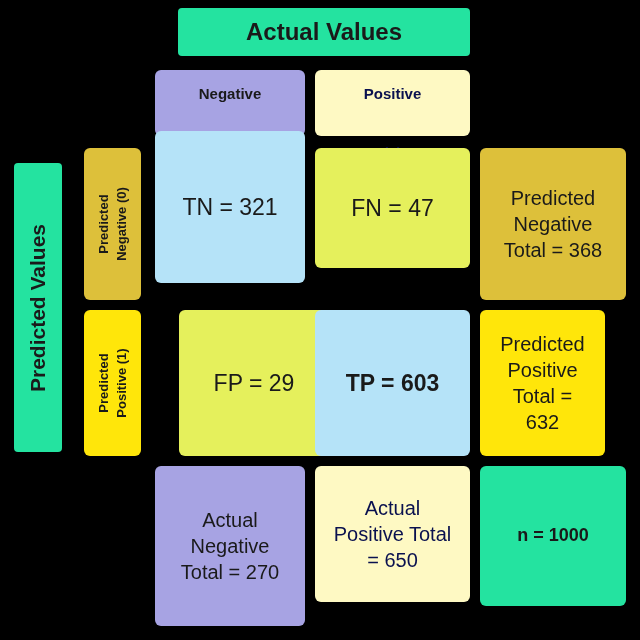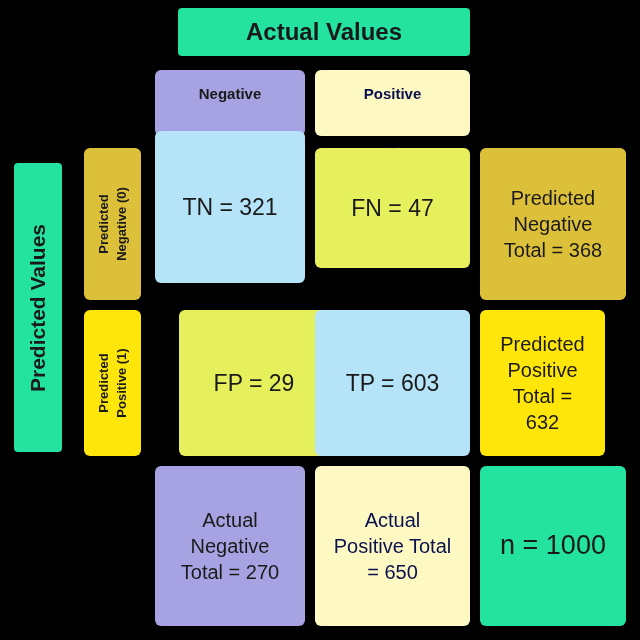--- a/index.html
+++ b/index.html
@@ -53,30 +53,30 @@
   #row-neg { left: 84px; top: 148px; width: 57px; height: 152px; }
   #row-pos { left: 84px; top: 310px; width: 57px; height: 146px; }
   .rowhead .vtext { width: 150px; font-size: 13px; font-weight: bold; line-height: 1.35; }
   .rowhead .vtext span { display: block; }
 
   
   .cell     { font-size: 23px; }
   #cell-tn  { left: 155px; top: 131px; width: 150px; height: 152px; }
   #cell-fn  { left: 315px; top: 148px; width: 155px; height: 120px; }
   #cell-fp  { left: 155px; top: 310px; width: 150px; height: 146px; margin-left: 24px; }
-  #cell-tp  { left: 315px; top: 310px; width: 155px; height: 146px; }
+  #cell-tp  { left: 315px; top: 310px; width: 155px; height: 146px; font-weight: bold; }
 
   
   .total { font-size: 20px; line-height: 1.3; padding: 12px 14px; }
   #pred-neg-total { left: 480px; top: 148px; width: 146px; height: 152px; }
   #pred-pos-total { left: 480px; top: 310px; width: 125px; height: 146px; }
   #act-neg-total  { left: 155px; top: 466px; width: 150px; height: 160px; }
-  #act-pos-total  { left: 315px; top: 466px; width: 155px; height: 160px; }
-  #n-total        { left: 480px; top: 466px; width: 146px; height: 160px;
-                    font-size: 27px; font-weight: normal; }
+  #act-pos-total  { left: 315px; top: 466px; width: 155px; height: 136px; }
+  #n-total        { left: 480px; top: 466px; width: 146px; height: 140px;
+                    font-size: 18px; font-weight: bold; }
 </style>
 </head>
 <body>
 
 <div id="stage">
 
   <div class="box green" id="actual-header">
     <span>Actual Values</span>
   </div>
 

